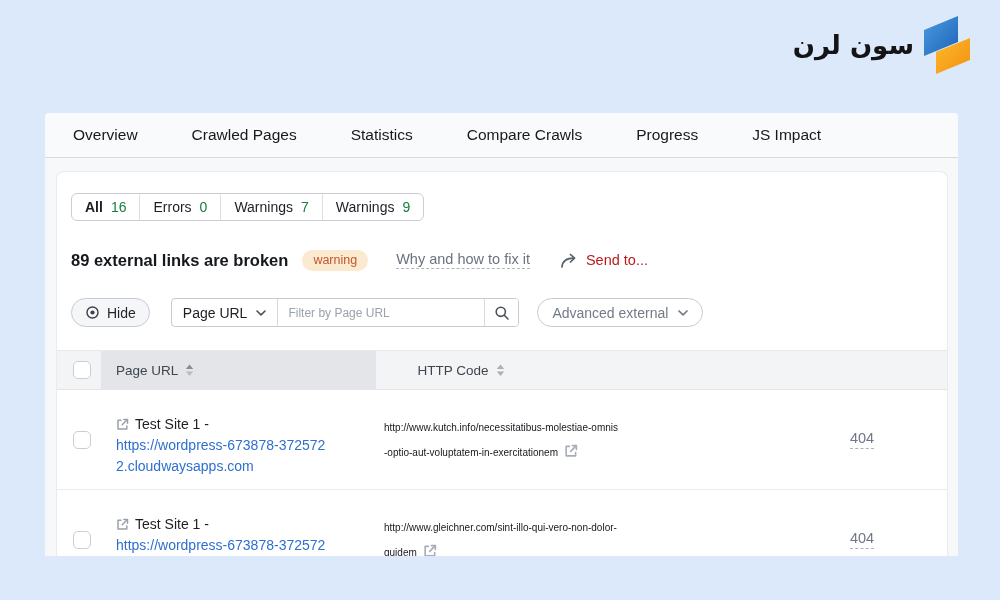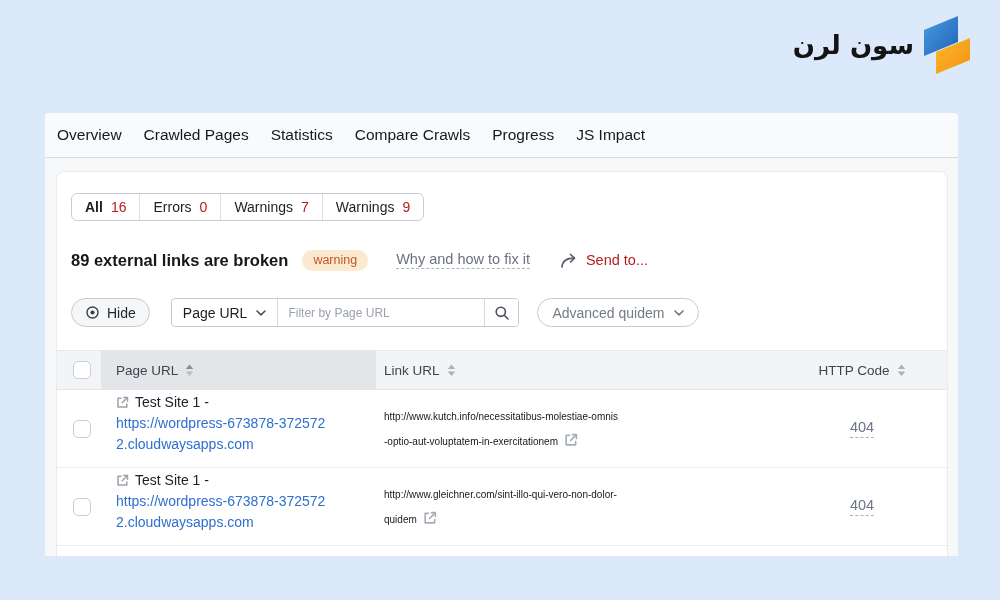--- a/index.html
+++ b/index.html
@@ -18,42 +18,42 @@
   
   .card{
     position:absolute;left:45px;top:113px;width:913px;height:443px;
     background:#f7f8fa;border-radius:4px 4px 0 0;
   }
   .tabbar{
     height:44px;display:flex;align-items:stretch;padding-left:1px;
     border-bottom:1px solid #d7dade;border-radius:4px 4px 0 0;background:#f9fafc;
   }
   .tab{
-    padding:0 8px;margin:0 3px;font-size:15.5px;color:#17191d;font-weight:500;
+    padding:0 8px;margin:0 19px;font-size:15.5px;color:#17191d;font-weight:500;
     line-height:44px;cursor:pointer;white-space:nowrap;
   }
   .tab.active{font-weight:700;color:#000;box-shadow:inset 0 -3px 0 #2b6cd6;}
   .panel{
     position:absolute;left:11px;right:10px;top:58px;bottom:0;box-sizing:border-box;
     background:#fff;border:1px solid #e9ebee;border-bottom:none;border-radius:8px 8px 0 0;
     overflow:hidden;
   }
   .panel-pad{padding:0 14px;}
   
   .seg{
     display:inline-flex;margin-top:21px;border:1px solid #c9cdd4;border-radius:6px;
     background:#fff;overflow:hidden;
   }
   .seg-item{
     display:flex;align-items:baseline;gap:8px;padding:5px 13px;font-size:14px;
     color:#1c1f24;border-left:1px solid #dcdfe3;cursor:pointer;white-space:nowrap;
   }
   .seg-item:first-child{border-left:none;}
   .seg-label.bold{font-weight:700;}
-  .seg-count{color:#b91c1c;}
+  .seg-count{color:#15803d;}
   
   .issue-head{margin-top:27px;display:flex;align-items:center;height:24px;}
   .issue-title{font-size:16.5px;font-weight:700;color:#15181c;}
   .badge{
     margin-left:14px;background:#fbe9d0;color:#c4562a;border-radius:11px;
     padding:3px 11px;font-size:12.5px;line-height:1.2;
   }
   .help-link{
     margin-left:28px;font-size:14.5px;color:#6b7280;text-decoration:none;
     border-bottom:1.5px dashed #adb4bd;padding-bottom:1px;cursor:pointer;
@@ -100,21 +100,21 @@
   .th-link{flex:1;padding-left:8px;gap:7px;}
   .th-http{width:170px;justify-content:center;gap:7px;}
   .checkbox{
     width:18px;height:18px;box-sizing:border-box;border:1px solid #c9ced6;border-radius:5px;
     background:#fff;cursor:pointer;
   }
   .row{display:flex;border-bottom:1px solid #e9ebed;min-height:77px;}
   .td{box-sizing:border-box;display:flex;}
   .row-check{width:44px;padding-left:16px;align-items:center;}
   .row-page{
-    width:275px;padding:1px 12px 12px 15px;font-size:14px;line-height:21px;color:#1c1f24;
+    width:275px;padding:24px 12px 12px 15px;font-size:14px;line-height:21px;color:#1c1f24;
     flex-direction:column;justify-content:center;
   }
   .page-url{color:#2e6fd0;text-decoration:none;cursor:pointer;}
   .page-url div{white-space:nowrap;}
   .row-link{
     flex:1;padding:0 10px 0 8px;font-size:10px;line-height:25px;color:#16191e;
     flex-direction:column;justify-content:center;
   }
   .row-http{width:170px;align-items:center;justify-content:center;}
   .http-code{
@@ -223,50 +223,41 @@
             <span style="line-height:0;">
               <svg width="16" height="16" viewBox="0 0 16 16" fill="none" stroke="#4a505a" stroke-width="1.6" stroke-linecap="round">
                 <circle cx="6.8" cy="6.8" r="4.6"></circle>
                 <line x1="10.3" y1="10.3" x2="14" y2="14"></line>
               </svg>
             </span>
           </button>
         </div>
 
         <button class="adv-btn">
-          <span>Advanced quidem</span>
+          <span>Advanced external</span>
           <span style="line-height:0;">
             <svg width="10" height="6" viewBox="0 0 10 6" fill="none" stroke="#737b87" stroke-width="1.7" stroke-linecap="round" stroke-linejoin="round">
               <polyline points="1,1 5,4.8 9,1"></polyline>
             </svg>
           </span>
         </button>
       </div>
     </div>
 
     <div class="table">
       <div class="thead">
         <div class="th th-check">
           <div class="checkbox"></div>
         </div>
         <div class="th th-page">
           <span>Page URL</span>
           <span style="line-height:0;">
             <svg width="9" height="13" viewBox="0 0 9 13">
               <polygon points="4.5,0.5 8.2,5 0.8,5" fill="#868d98"></polygon>
               <polygon points="0.8,7.5 8.2,7.5 4.5,12" fill="#b8bec7"></polygon>
-            </svg>
-          </span>
-        </div>
-        <div class="th th-link">
-          <span>Link URL</span>
-          <span style="line-height:0;">
-            <svg width="9" height="13" viewBox="0 0 9 13">
-              <polygon points="4.5,0.5 8.2,5 0.8,5" fill="#aab1ba"></polygon>
-              <polygon points="0.8,7.5 8.2,7.5 4.5,12" fill="#aab1ba"></polygon>
             </svg>
           </span>
         </div>
         <div class="th th-http">
           <span>HTTP Code</span>
           <span style="line-height:0;">
             <svg width="9" height="13" viewBox="0 0 9 13">
               <polygon points="4.5,0.5 8.2,5 0.8,5" fill="#aab1ba"></polygon>
               <polygon points="0.8,7.5 8.2,7.5 4.5,12" fill="#aab1ba"></polygon>
             </svg>

